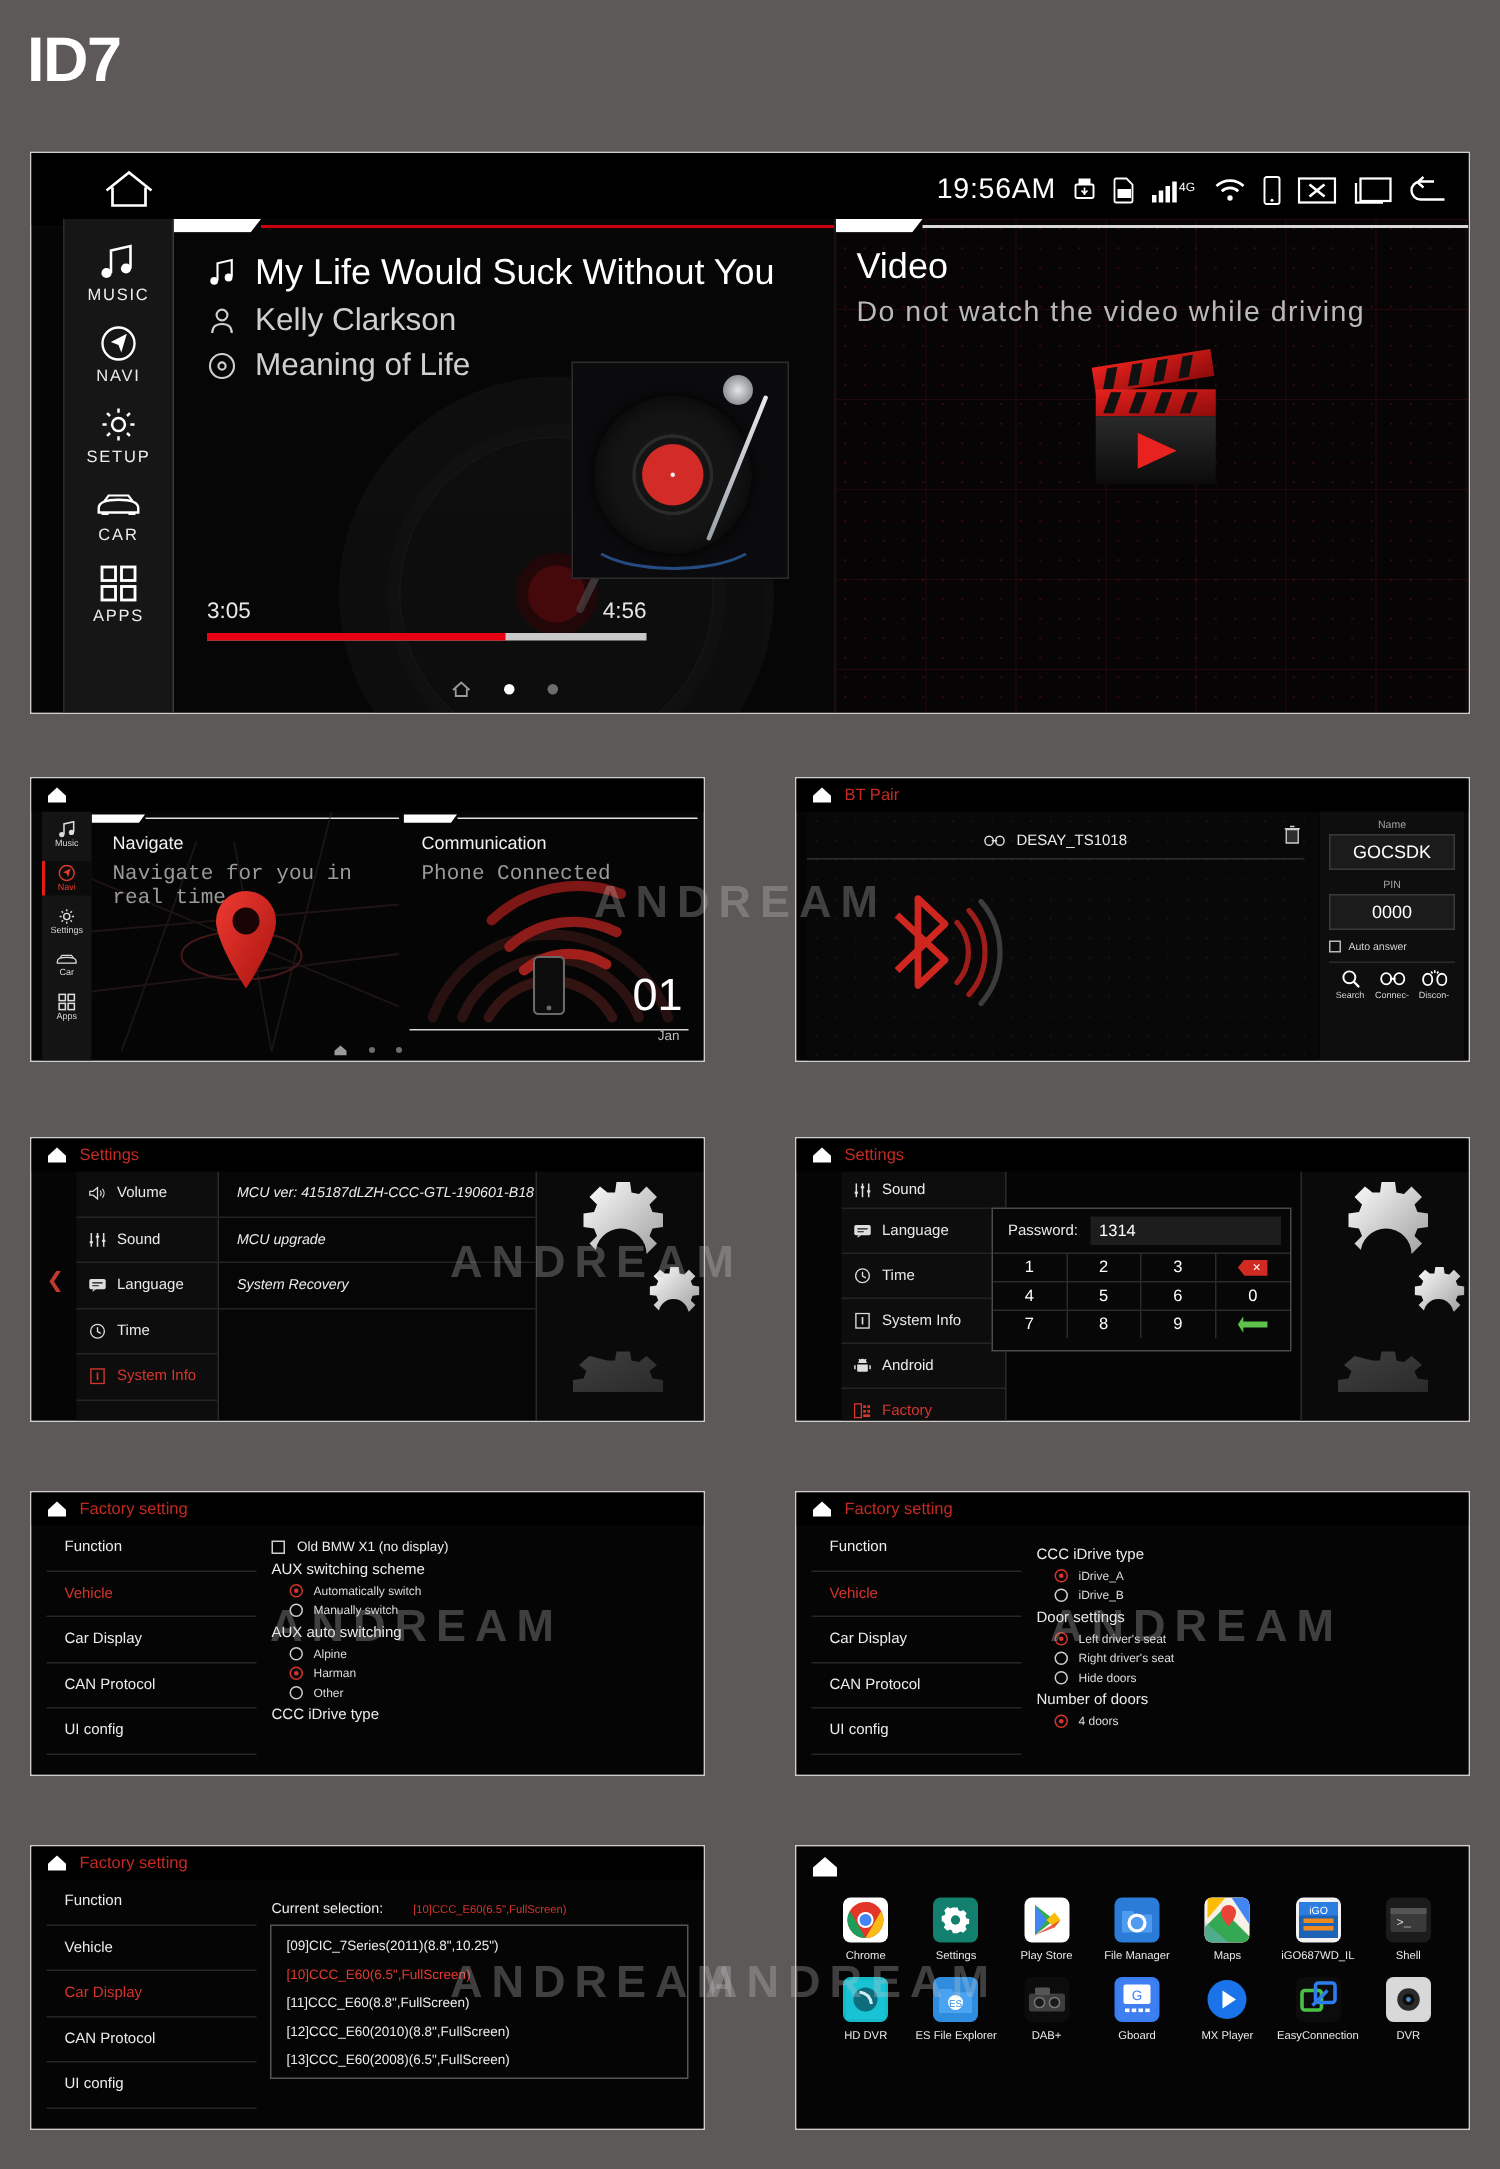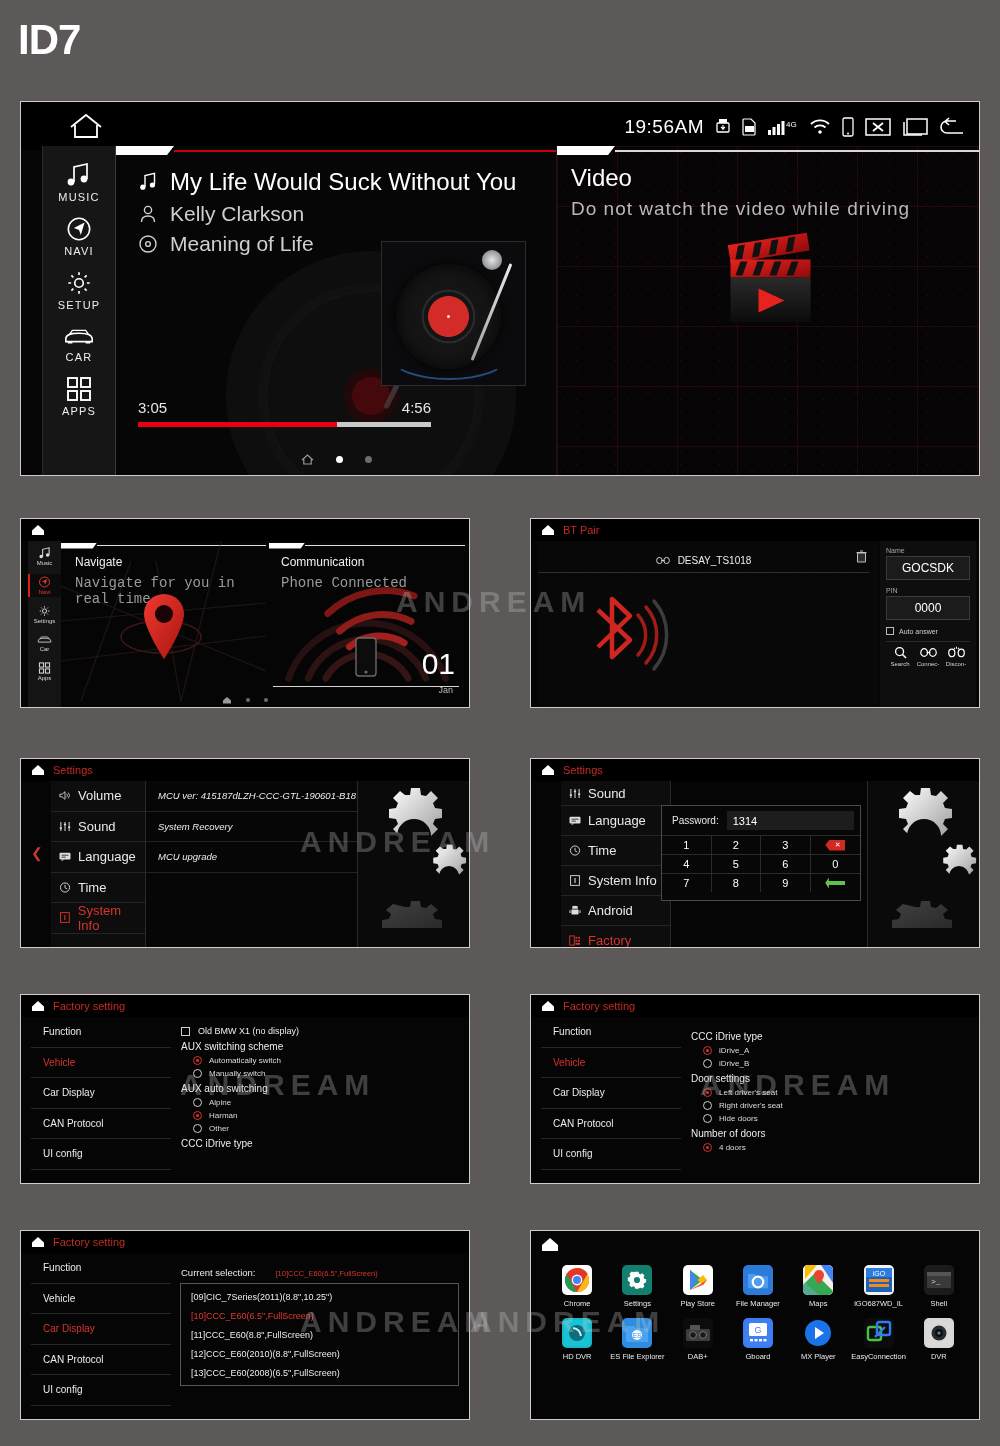--- a/index.html
+++ b/index.html
@@ -151,21 +151,21 @@
   .chk-row{ display:flex; align-items:center; gap:5px; font-size:7px; color:#cfcfcf; margin-bottom:6px;}
   .chkbox{ width:8px; height:8px; border:1px solid #b9b9b9; }
   .bt-btns{ display:flex; justify-content:space-between; border-top:1px solid #2b2b2b; padding-top:4px;}
   .bt-btn{ display:flex; flex-direction:column; align-items:center; gap:2px; width:32px; }
   .bt-btn .bl{ font-size:6px; color:#d5d5d5; }
 
   
   .set-menu{ position:absolute; left:30px; top:22px; width:95px; bottom:0; background:#0d0d0d;
       border-right:1px solid #2a2a2a; }
   .set-row{ height:30.5px; display:flex; align-items:center; gap:7px; padding-left:8px;
-      border-bottom:1px solid #242424; font-size:13px; color:#e9e9e9; }
+      border-bottom:1px solid #242424; font-size:10px; color:#e9e9e9; }
   .set-row.sel{ color:#d6352c; }
   .set-list{ position:absolute; left:125px; top:22px; right:112px; bottom:0; background:#060606;font-style:italic; }
   .set-li{ height:30.5px; display:flex; align-items:center; padding-left:12px;
       border-bottom:1px solid #232323; font-size:9.5px; color:#ededed; }
   .gearbox{ position:absolute; right:0; top:22px; width:112px; bottom:0; background:#0a0a0a;
       border-left:1px solid #2a2a2a; overflow:hidden; }
   .lchev{ position:absolute; left:10px; top:50%; transform:translateY(-50%); color:#c0392f; font-size:14px;}
 
   
   .pwbox{ position:absolute; left:130px; top:46px; width:200px; height:96px;
@@ -548,21 +548,21 @@
     <div class="dots" style="bottom:3px;gap:14px;">
       <svg width="10" height="8" viewBox="0 0 10 8">
         <path d="M1 4.5 L5 1 L9 4.5 L9 7.5 L1 7.5 Z" fill="#9a9a9a"></path>
       </svg>
       <span class="dot" style="width:4px;height:4px;"></span>
       <span class="dot" style="width:4px;height:4px;"></span>
     </div>
   </div>
 </div>
 
-<div class="panel sp sp-right" style="top:518px;">
+<div class="panel sp sp-right" style="top:518px;text-align:center;">
   <div class="screen">
     <div class="sp-hdr">
       <svg width="14" height="12" viewBox="0 0 14 12">
         <path d="M1 6.5 L7 1 L13 6.5 L13 11 L1 11 Z" fill="#fff"></path>
       </svg>
       <span class="t">BT Pair</span>
     </div>
     <div class="bt-main">
       <div class="grid-bg" style="opacity:.3;"></div>
       <div class="bt-dev">
@@ -678,22 +678,22 @@
       <div class="set-row sel">
         <svg width="12" height="11" viewBox="0 0 11 12">
           <rect x="0.7" y="0.7" width="9.6" height="10.6" fill="none" stroke="#d6352c" stroke-width="1"></rect>
           <path d="M5.5 3.2 v5.6" stroke="#d6352c" stroke-width="1.2"></path>
         </svg>
         <span>System Info</span>
       </div>
     </div>
     <div class="set-list">
       <div class="set-li">MCU ver: 415187dLZH-CCC-GTL-190601-B18</div>
+      <div class="set-li">MCU upgrade</div>
       <div class="set-li">System Recovery</div>
-      <div class="set-li">MCU upgrade</div>
     </div>
     <div class="gearbox">
       <svg width="112" height="168" viewBox="0 0 112 168">
         <defs>
           <linearGradient id="gg" x1="0" y1="0" x2="1" y2="1">
             <stop offset="0" stop-color="#ffffff"></stop>
               <stop offset="1" stop-color="#9b9b9b"></stop>
             </linearGradient>
         </defs>
         <g fill="url(#gg)">

